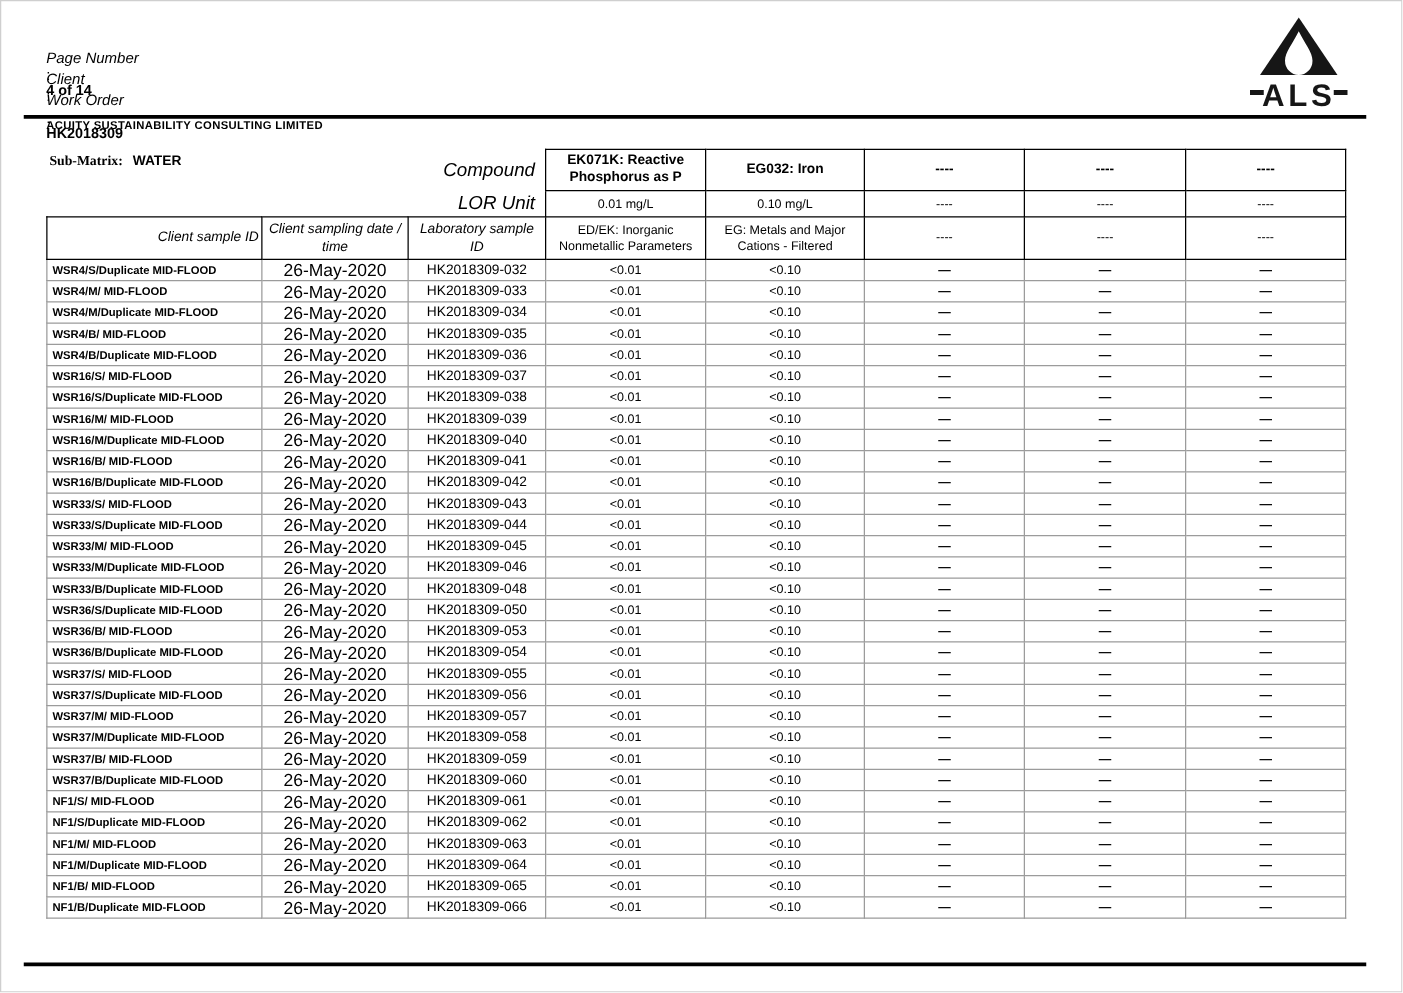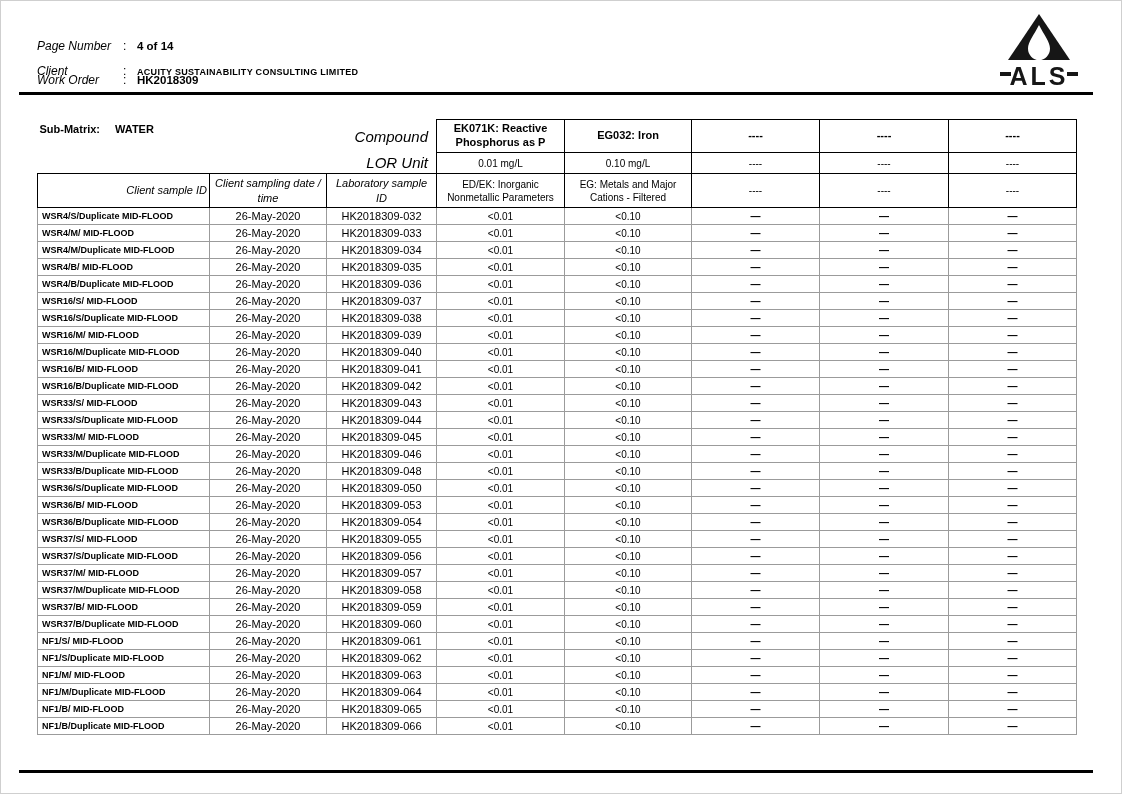--- a/index.html
+++ b/index.html
@@ -9,55 +9,55 @@
     font-family:"Liberation Sans", sans-serif;
     color:#000;
   }
   .page {
     position:relative; width:1122px; height:794px;
     background:#fff; border:1px solid #cfcfcf; overflow:hidden;
   }
 
   
   .report-header { position:absolute; left:36px; top:38px; }
-  .hfield { display:flex; align-items:baseline; height:17px; }
+  .hfield { display:flex; align-items:baseline; height:17px;flex-direction:column; }
   .hlabel { font-style:italic; font-size:12px; width:86px; }
   .hcolon { font-size:12px; width:14px; }
   .hvalue { font-weight:700; font-size:11.5px; }
   .hvalue.small { font-size:9px; letter-spacing:0.3px;margin-top:11px; }
 
   .logo { position:absolute; top:12px; right:42px; width:80px; height:76px; }
 
   .rule { position:absolute; left:18px; width:1074px; background:#000; }
   .top-rule { top:91px; height:3px; }
   .bottom-rule { top:769px; height:3px; }
 
   
   .table-wrap { position:absolute; left:36px; top:118px; width:1039px; }
   table { border-collapse:collapse; table-layout:fixed; width:1039px; }
   td { padding:0 2px; overflow:hidden; }
   td.plain { border:none; }
   td.boxed { border:1px solid #000; }
 
   .compound-row td { height:33px; }
   .submatrix-cell { vertical-align:top; padding-top:3px; font-size:11px; font-weight:700; }
-  .sm-label { margin-right:15px; }
+  .sm-label { margin-right:8px;font-family:Liberation Serif, serif; }
   .rlabel { font-style:italic; font-size:15px; text-align:right; padding-right:8px; vertical-align:middle; }
   .comp { font-weight:700; font-size:11px; text-align:center; vertical-align:middle; line-height:1.25; }
 
   .lor-row td { height:21px; }
   .unit { font-size:10px; text-align:center; vertical-align:middle; }
 
   .head-row td { height:34px; font-size:10px; text-align:center; vertical-align:middle; line-height:1.3; }
   .head-row td.ital { font-style:italic; font-size:11px; }
   .head-row td.hc0 { text-align:right; padding-left:5px; }
 
   .data-row td { height:17px; border:1px solid #9b9b9b; }
   .c-sample { font-weight:700; font-size:9px; padding-left:4px; white-space:nowrap; }
-  .c-date { font-size:11px; text-align:center; }
+  .c-date { font-size:14px; text-align:center; }
   .c-lab  { font-size:11px; text-align:center; }
   .c-val  { font-size:10px; text-align:center; }
   .data-row td:nth-child(n+6) { font-weight:700; }
 </style>
 </head>
 <body>
 
 <div class="page">
 
   <div class="report-header">

